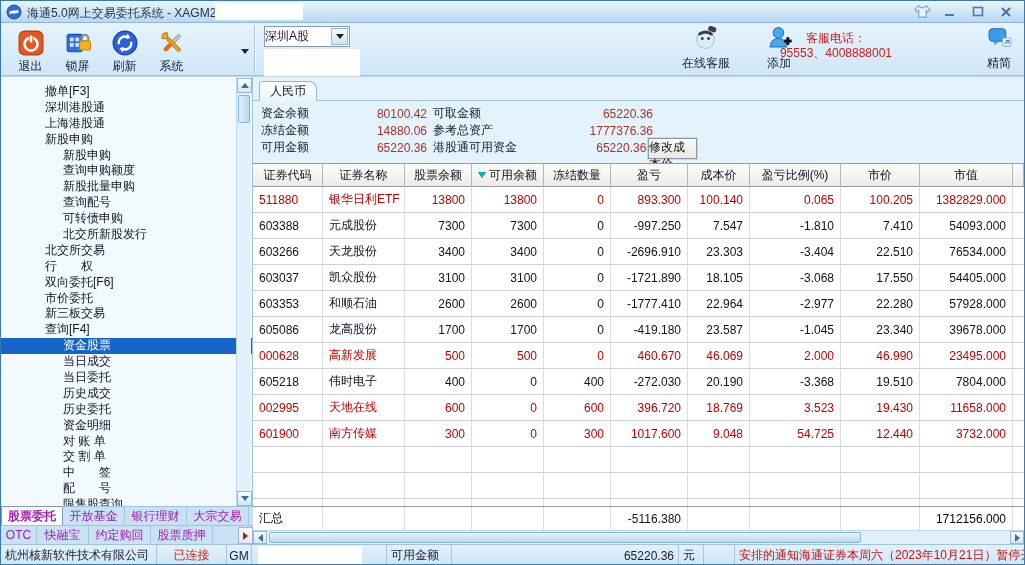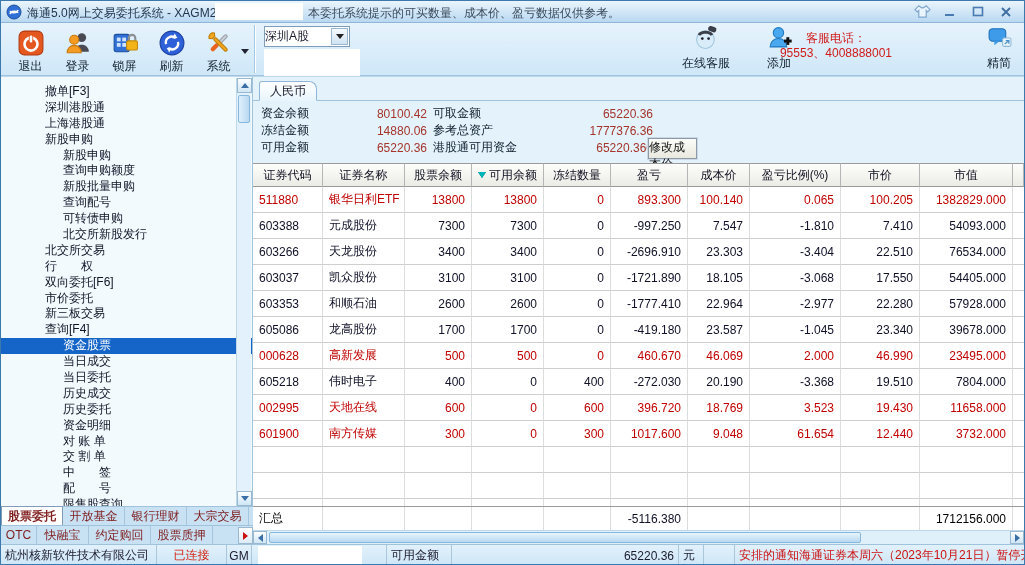--- a/index.html
+++ b/index.html
@@ -75,21 +75,21 @@
   
   .hscroll{position:absolute;left:0;right:0;bottom:0;height:14px;background:#dff0fb;border-top:1px solid #bcd8ea}
   .harrow{position:absolute;top:0;width:14px;height:13px;background:linear-gradient(#fdfeff,#cfe6f5);border:1px solid #9ab8cf;display:flex;align-items:center;justify-content:center}
   .harrow.left{left:0}.harrow.right{right:0}
   .tri-left{width:0;height:0;border-top:4px solid transparent;border-bottom:4px solid transparent;border-right:5px solid #3a6ea5}
   .tri-right{width:0;height:0;border-top:4px solid transparent;border-bottom:4px solid transparent;border-left:5px solid #3a6ea5}
   .hthumb{position:absolute;left:16px;top:1px;width:592px;height:11px;background:linear-gradient(#e8f5fd,#b8d8f0);border:1px solid #86b7dd;border-radius:2px}
   
   .tabs-row{position:absolute;left:0;width:252px;height:19px;background:#c8e2f4;border-top:1px solid #9fc3dd;display:flex}
   .tabs1{top:505px}.tabs2{top:524px}
-  .btab{flex:none;display:flex;align-items:center;justify-content:center;border-right:1px solid #a5c6dd;color:#7f1d1d;cursor:default;white-space:nowrap}
+  .btab{flex:none;display:flex;align-items:center;justify-content:center;border-right:1px solid #a5c6dd;color:#a21caf;cursor:default;white-space:nowrap}
   .btab.active{background:#fff;border:1px solid #7f9db9;border-bottom:none;margin-top:-1px;font-weight:bold}
   .more-btn{margin-left:auto;width:15px;height:17px;margin-top:1px;background:linear-gradient(#fdfeff,#dcebf6);border:1px solid #9ab8cf;display:flex;align-items:center;justify-content:center}
   .tri-right.red{border-left-color:#cc1111}
   
   .statusbar{position:absolute;left:0;top:543px;right:0;height:22px;background:linear-gradient(#e2f1fb,#cde6f6);border-top:1px solid #9fc3dd;display:flex;align-items:center}
   .scell{flex:none;height:100%;display:flex;align-items:center;border-left:1px solid #a9c6da;padding:0 4px;white-space:nowrap;overflow:hidden}
   .scell.first{border-left:none}
   .scell.center{justify-content:center}
   .scell.right{justify-content:flex-end}
   .conn{color:#d42212}
@@ -104,21 +104,20 @@
 
   <div class="titlebar">
     <span class="logo">
       <svg viewBox="0 0 16 16">
           <circle cx="8" cy="8" r="7" fill="#2f6fd6" stroke="#1c4f9e"></circle>
           <path d="M4 10c1-3.6 7-3.6 8-1M12 6c-1 3.6-7 3.6-8 1" fill="none" stroke="#fff" stroke-width="1.5"></path>
         </svg>
     </span>
     <span class="title-text">海通5.0网上交易委托系统 - XAGM2</span>
     <span class="mask title-mask"></span>
-    <span class="title-hint">本委托系统提示的可买数量、成本价、盈亏数据仅供参考。</span>
     <span class="win-controls">
       <span class="win-btn">
         <svg width="19" height="15" viewBox="0 0 20 16">
             <path d="M6 2 2 6l2.5 2.5L6 7v7h8V7l1.5 1.5L18 6l-4-4-1.5 1a3.5 3.5 0 0 1-5 0z" fill="#eaf4fc" stroke="#7fa7cc" stroke-width="1.3"></path>
           </svg>
       </span>
       <span class="win-btn">
         <svg width="12" height="12" viewBox="0 0 12 12">
             <rect x="1" y="8" width="9" height="2" fill="#4a7bb0"></rect>
           </svg>
@@ -139,29 +138,20 @@
   <div class="toolbar">
     <div class="tb-group">
         <div class="tbtn">
           <span class="ticon"><svg viewBox="0 0 24 24">
               <rect x="1" y="1" width="22" height="22" rx="5" fill="#e4571f" stroke="#b13a10"></rect>
               <circle cx="12" cy="13" r="6" fill="none" stroke="#fff" stroke-width="2.4"></circle>
               <rect x="10" y="4" width="4" height="7.5" fill="#e4571f"></rect>
               <rect x="10.8" y="5" width="2.4" height="6.5" rx="1" fill="#fff"></rect>
             </svg></span>
           <span class="tlabel">退出</span>
-        </div>
-        <div class="tbtn">
-          <span class="ticon"><svg viewBox="0 0 24 24">
-              <circle cx="15.5" cy="7" r="4" fill="#4a4a55"></circle>
-              <path d="M9 20c0-4 3-6.5 6.5-6.5S22 16 22 20z" fill="#4a4a55"></path>
-              <circle cx="8.5" cy="9" r="4.2" fill="#f59b22" stroke="#c77a10"></circle>
-              <path d="M2 21c0-4.2 3-6.8 6.5-6.8s6.5 2.6 6.5 6.8z" fill="#f59b22" stroke="#c77a10"></path>
-            </svg></span>
-          <span class="tlabel">登录</span>
         </div>
         <div class="tbtn">
           <span class="ticon"><svg viewBox="0 0 24 24">
               <rect x="2" y="4" width="14" height="16" rx="2" fill="#2f6fd6" stroke="#1c4f9e"></rect>
               <rect x="4.5" y="7" width="3.5" height="3.5" fill="#cfe2ff"></rect>
               <rect x="9.5" y="7" width="3.5" height="3.5" fill="#cfe2ff"></rect>
               <rect x="4.5" y="12" width="3.5" height="3.5" fill="#cfe2ff"></rect>
               <rect x="9.5" y="12" width="3.5" height="3.5" fill="#cfe2ff"></rect>
               <path d="M15.5 10V7.5a3 3 0 0 1 6 0V10" fill="none" stroke="#8a8f98" stroke-width="2"></path>
               <rect x="13.5" y="10" width="10" height="8.5" rx="1.5" fill="#f4b319" stroke="#c28a0a"></rect>
@@ -465,21 +455,21 @@
             <div class="tcell fill"></div>
           </div>
           <div class="trow profit">
             <div class="tcell a-left" style="width: 70px;">601900</div>
             <div class="tcell a-left" style="width: 82px;">南方传媒</div>
             <div class="tcell a-num" style="width: 67px;">300</div>
             <div class="tcell a-num" style="width: 72px;">0</div>
             <div class="tcell a-num" style="width: 67px;">300</div>
             <div class="tcell a-num" style="width: 77px;">1017.600</div>
             <div class="tcell a-num" style="width: 62px;">9.048</div>
-            <div class="tcell a-num" style="width: 91px;">61.654</div>
+            <div class="tcell a-num" style="width: 91px;">54.725</div>
             <div class="tcell a-num" style="width: 79px;">12.440</div>
             <div class="tcell a-num" style="width: 93px;">3732.000</div>
             <div class="tcell fill"></div>
           </div>
           <div class="trow">
             <div class="tcell" style="width: 70px;"></div>
             <div class="tcell" style="width: 82px;"></div>
             <div class="tcell" style="width: 67px;"></div>
             <div class="tcell" style="width: 72px;"></div>
             <div class="tcell" style="width: 67px;"></div>

